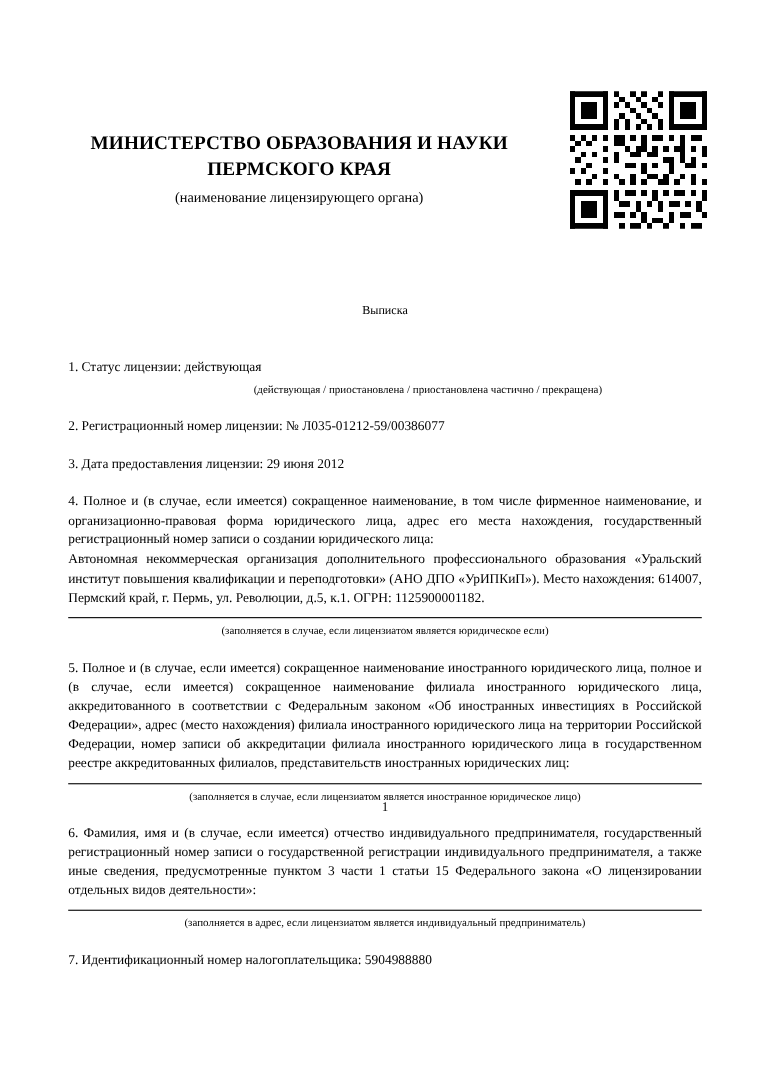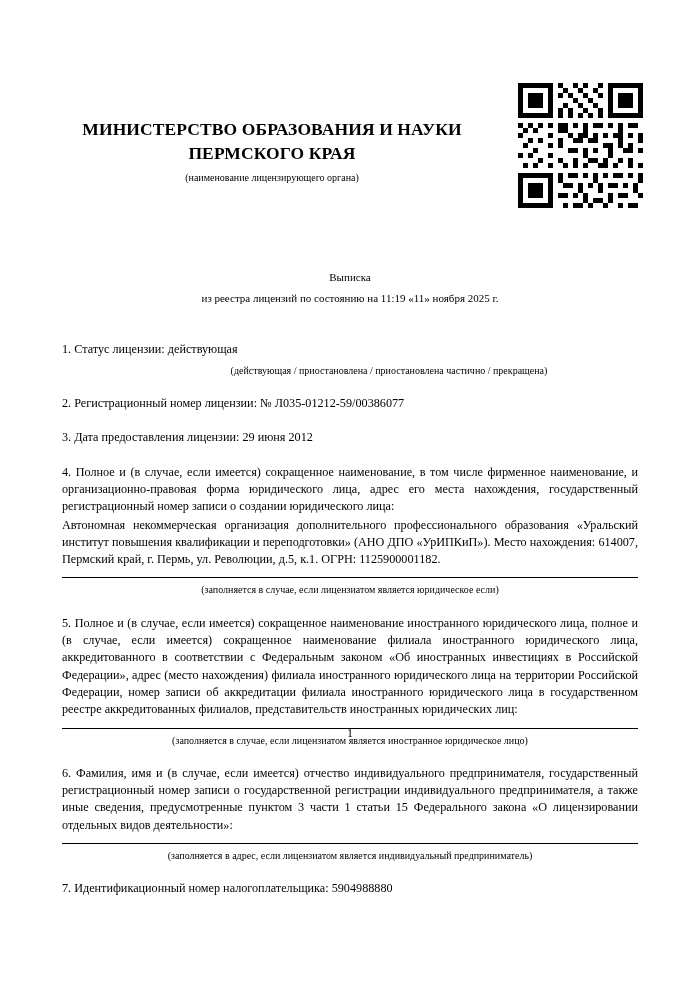--- a/index.html
+++ b/index.html
@@ -40,21 +40,21 @@
     margin-left: 0;
   }
   .header h1 {
     font-size: 17.5px;
     font-weight: bold;
     line-height: 1.35;
     margin: 0;
     letter-spacing: 0.1px;
   }
   .header .subtitle {
-    font-size: 10px;
+    font-size: 13px;
     margin-top: 7px;
     font-weight: normal;
   }
 
   
   .doc-title {
     text-align: center;
     margin-top: 86px;
     font-size: 11px;
     line-height: 1.55;
@@ -250,21 +250,20 @@
   <div class="header">
     <h1>
       <span>МИНИСТЕРСТВО ОБРАЗОВАНИЯ И НАУКИ</span><br>
       <span>ПЕРМСКОГО КРАЯ</span>
     </h1>
     <div class="subtitle">(наименование лицензирующего органа)</div>
   </div>
 
   <div class="doc-title">
     <div>Выписка</div>
-    <div class="line2">из реестра лицензий по состоянию на 11:19 «11» ноября 2025 г.</div>
   </div>
 
   <div class="content">
 
     <div class="item">
       <p>1. Статус лицензии: действующая</p>
       <div class="note-indent">(действующая / приостановлена / приостановлена частично / прекращена)</div>
     </div>
 
     <div class="item">

